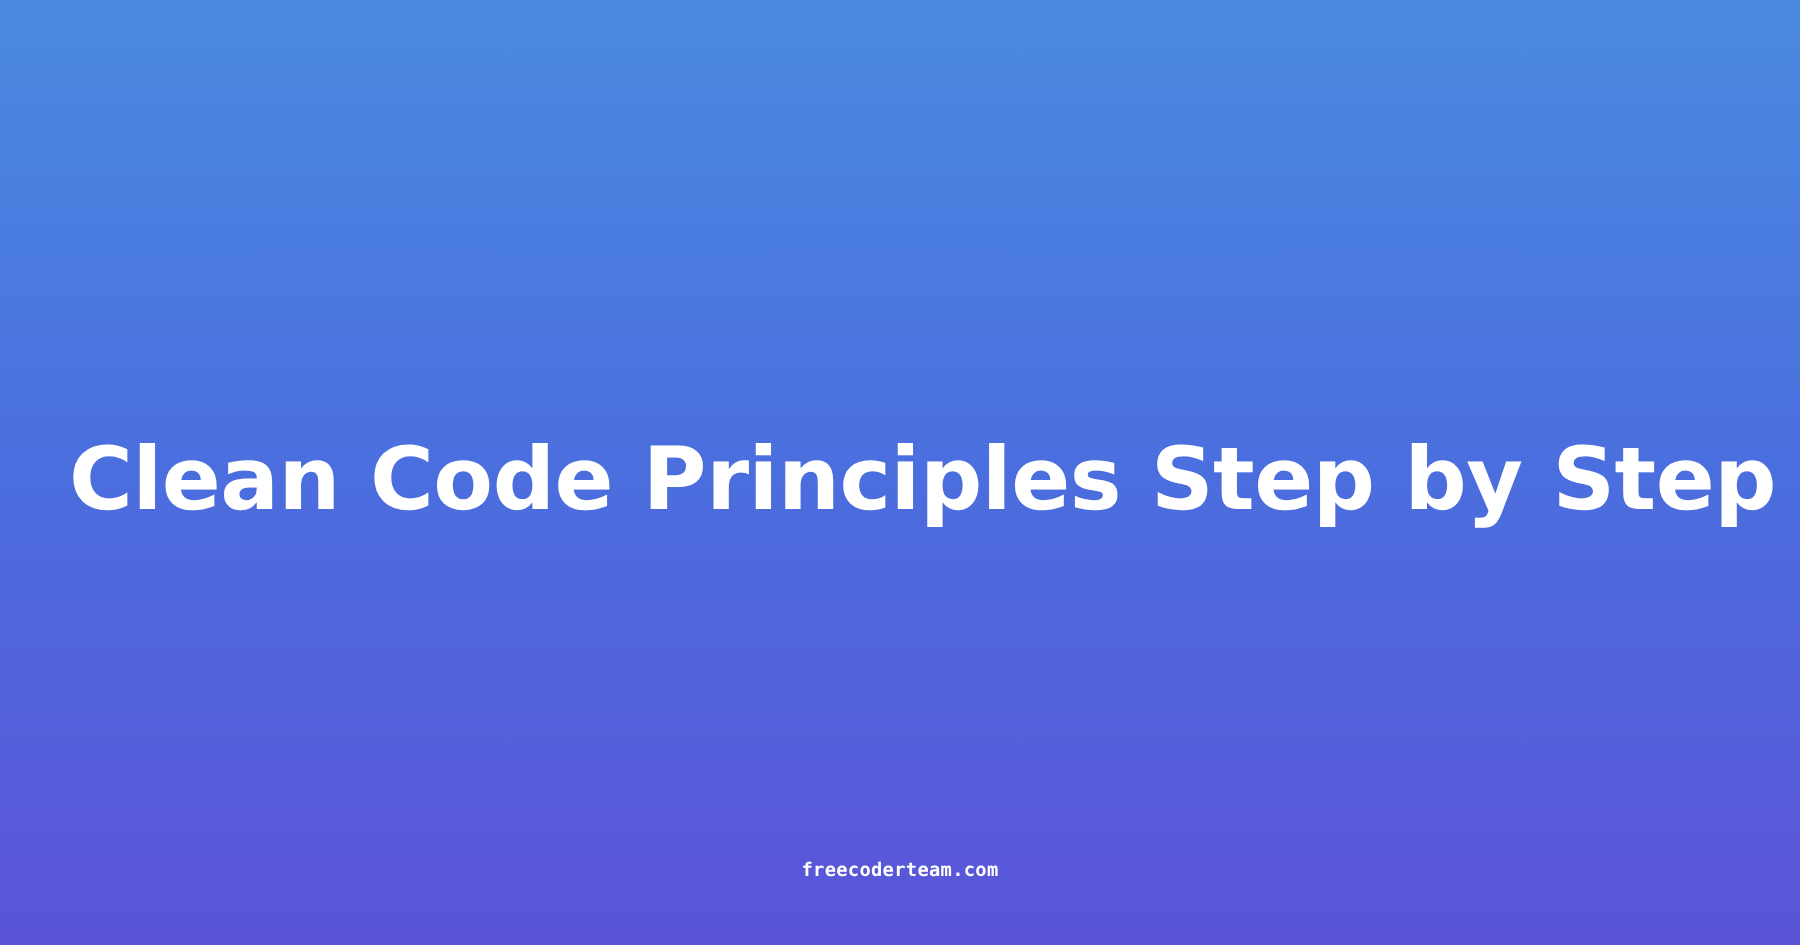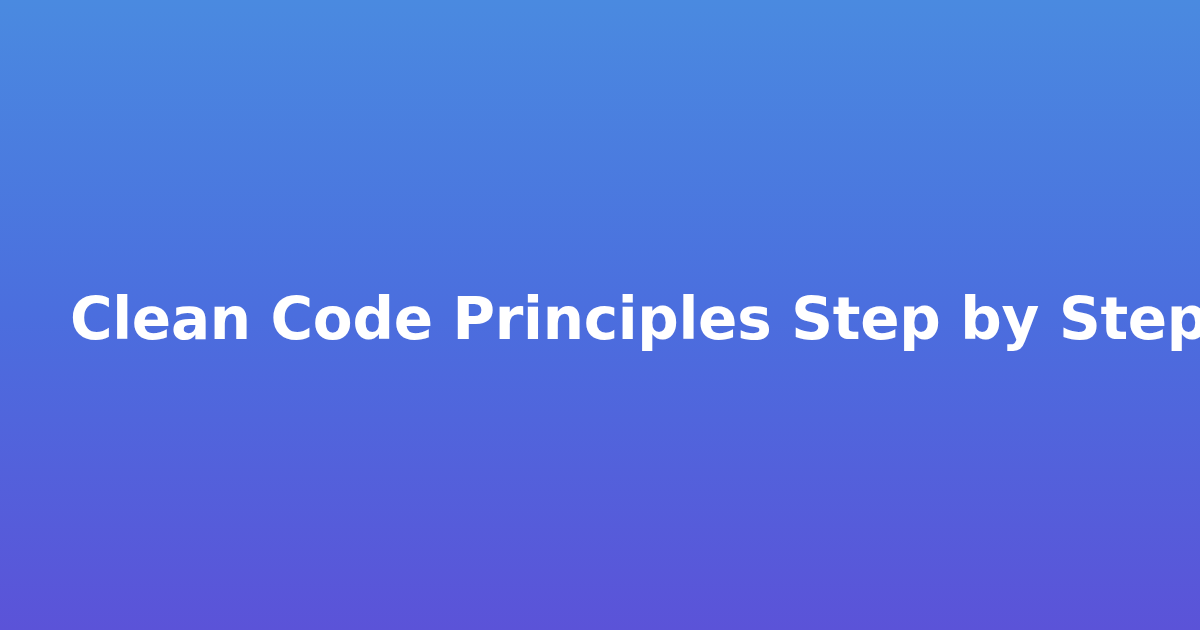--- a/index.html
+++ b/index.html
@@ -26,21 +26,21 @@
     justify-content: center;
     overflow: hidden;
   }
 
   #card-title {
     position: absolute;
     left: 0;
     right: 0;
     top: 283px;
     margin: 0;
-    padding: 0 70px;
+    padding: 0 46px;
     box-sizing: border-box;
     text-align: center;
     color: #ffffff;
     font-family: "DejaVu Sans", sans-serif;
     font-weight: bold;
     font-size: 58px;
     line-height: 72px;
     letter-spacing: -0.3px;
     white-space: nowrap;
   }
@@ -64,14 +64,17 @@
     white-space: nowrap;
   }
 </style>
 </head>
 <body>
 
 <div id="social-card">
 
   <h1 id="card-title">Clean Code Principles Step by Step</h1>
 
+  <div id="card-footer">
+    <span id="site-domain">freecoderteam.com</span>
+  </div>
 
 </div>
 
 </body></html>

